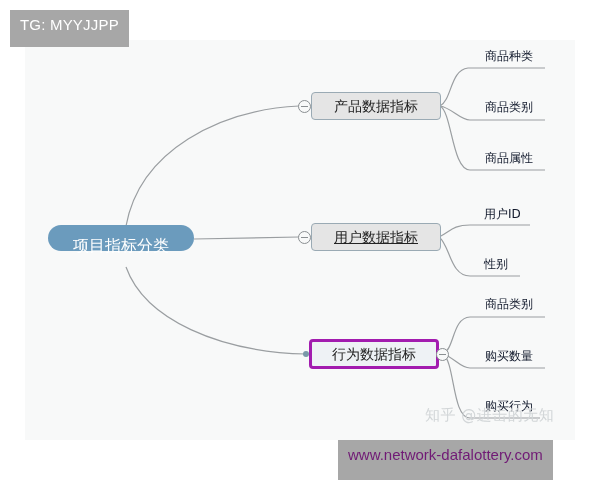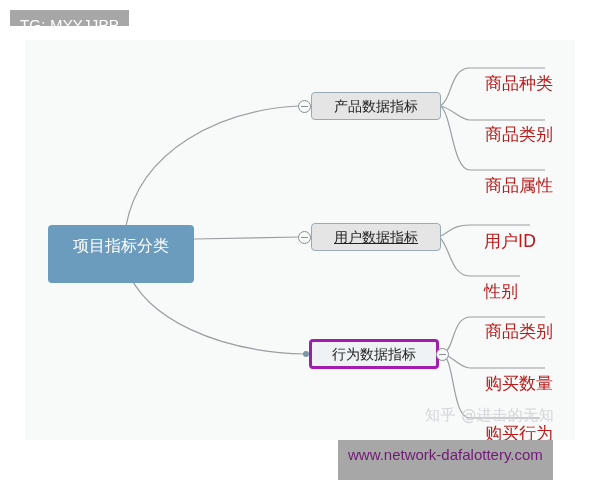--- a/index.html
+++ b/index.html
@@ -7,27 +7,27 @@
     width: 600px; height: 480px; position: relative; overflow: hidden;
     background: #ffffff;
     font-family: "DejaVu Sans", "Liberation Sans", sans-serif;
   }
   .panel {
     position: absolute; left: 25px; top: 40px; width: 550px; height: 400px;
     background: #f8f9f9;
   }
   svg.links { position: absolute; left: 0; top: 0; width: 600px; height: 480px; }
   .tag {
-    position: absolute; left: 10px; top: 10px; height: 16px; padding: 0 10px;
+    position: absolute; left: 10px; top: 10px; height: 37px; padding: 0 10px;
     background: #a7a7a7; color: #ffffff; font-size: 15px; line-height: 30px;
     font-family: "Liberation Sans", sans-serif; letter-spacing: 0.2px;
   }
   .root {
-    position: absolute; left: 48px; top: 225px; width: 146px; height: 58px;
-    background: #6b9bbd; border-radius: 4px; color: #ffffff;
+    position: absolute; left: 48px; top: 225px; width: 146px; height: 26px;
+    background: #6b9bbd; border-radius: 16px; color: #ffffff;
     font-size: 16px; line-height: 42px; text-align: center;
   }
   .branch {
     position: absolute; height: 26px; width: 128px; left: 311px;
     background: #e5e5e5; border: 1px solid #9aaab4; border-radius: 4px;
     color: #222; font-size: 14px; line-height: 26px; text-align: center;
   }
   .branch.selected {
     border: 3px solid #a21caf; height: 24px; line-height: 24px; width: 124px; left: 309px;
     background: #eef2f5;
@@ -36,21 +36,21 @@
     position: absolute; width: 11px; height: 11px; border: 1px solid #8a8f92;
     border-radius: 50%; background: #f8f9f9;
   }
   .collapse::after {
     content: ""; position: absolute; left: 2px; right: 2px; top: 5px; height: 1px; background: #8a8f92;
   }
   .dot {
     position: absolute; width: 6px; height: 6px; border-radius: 50%; background: #7a98a8;
   }
   .leaf {
-    position: absolute; font-size: 17px; color: #b91c1c; white-space: nowrap; margin-top: 24px;
+    position: absolute; font-size: 12px; color: #0f172a; white-space: nowrap;
   }
   .watermark {
     position: absolute; left: 425px; top: 406px; font-size: 15px; color: #d2d6d8;
     letter-spacing: 0.5px; white-space: nowrap;
   }
   .footer-tag {
     position: absolute; left: 338px; top: 440px; height: 48px; padding: 0 10px;
     background: #a7a7a7; color: #701a75; font-size: 15px; line-height: 30px;
     font-family: "Liberation Sans", sans-serif;
   }

